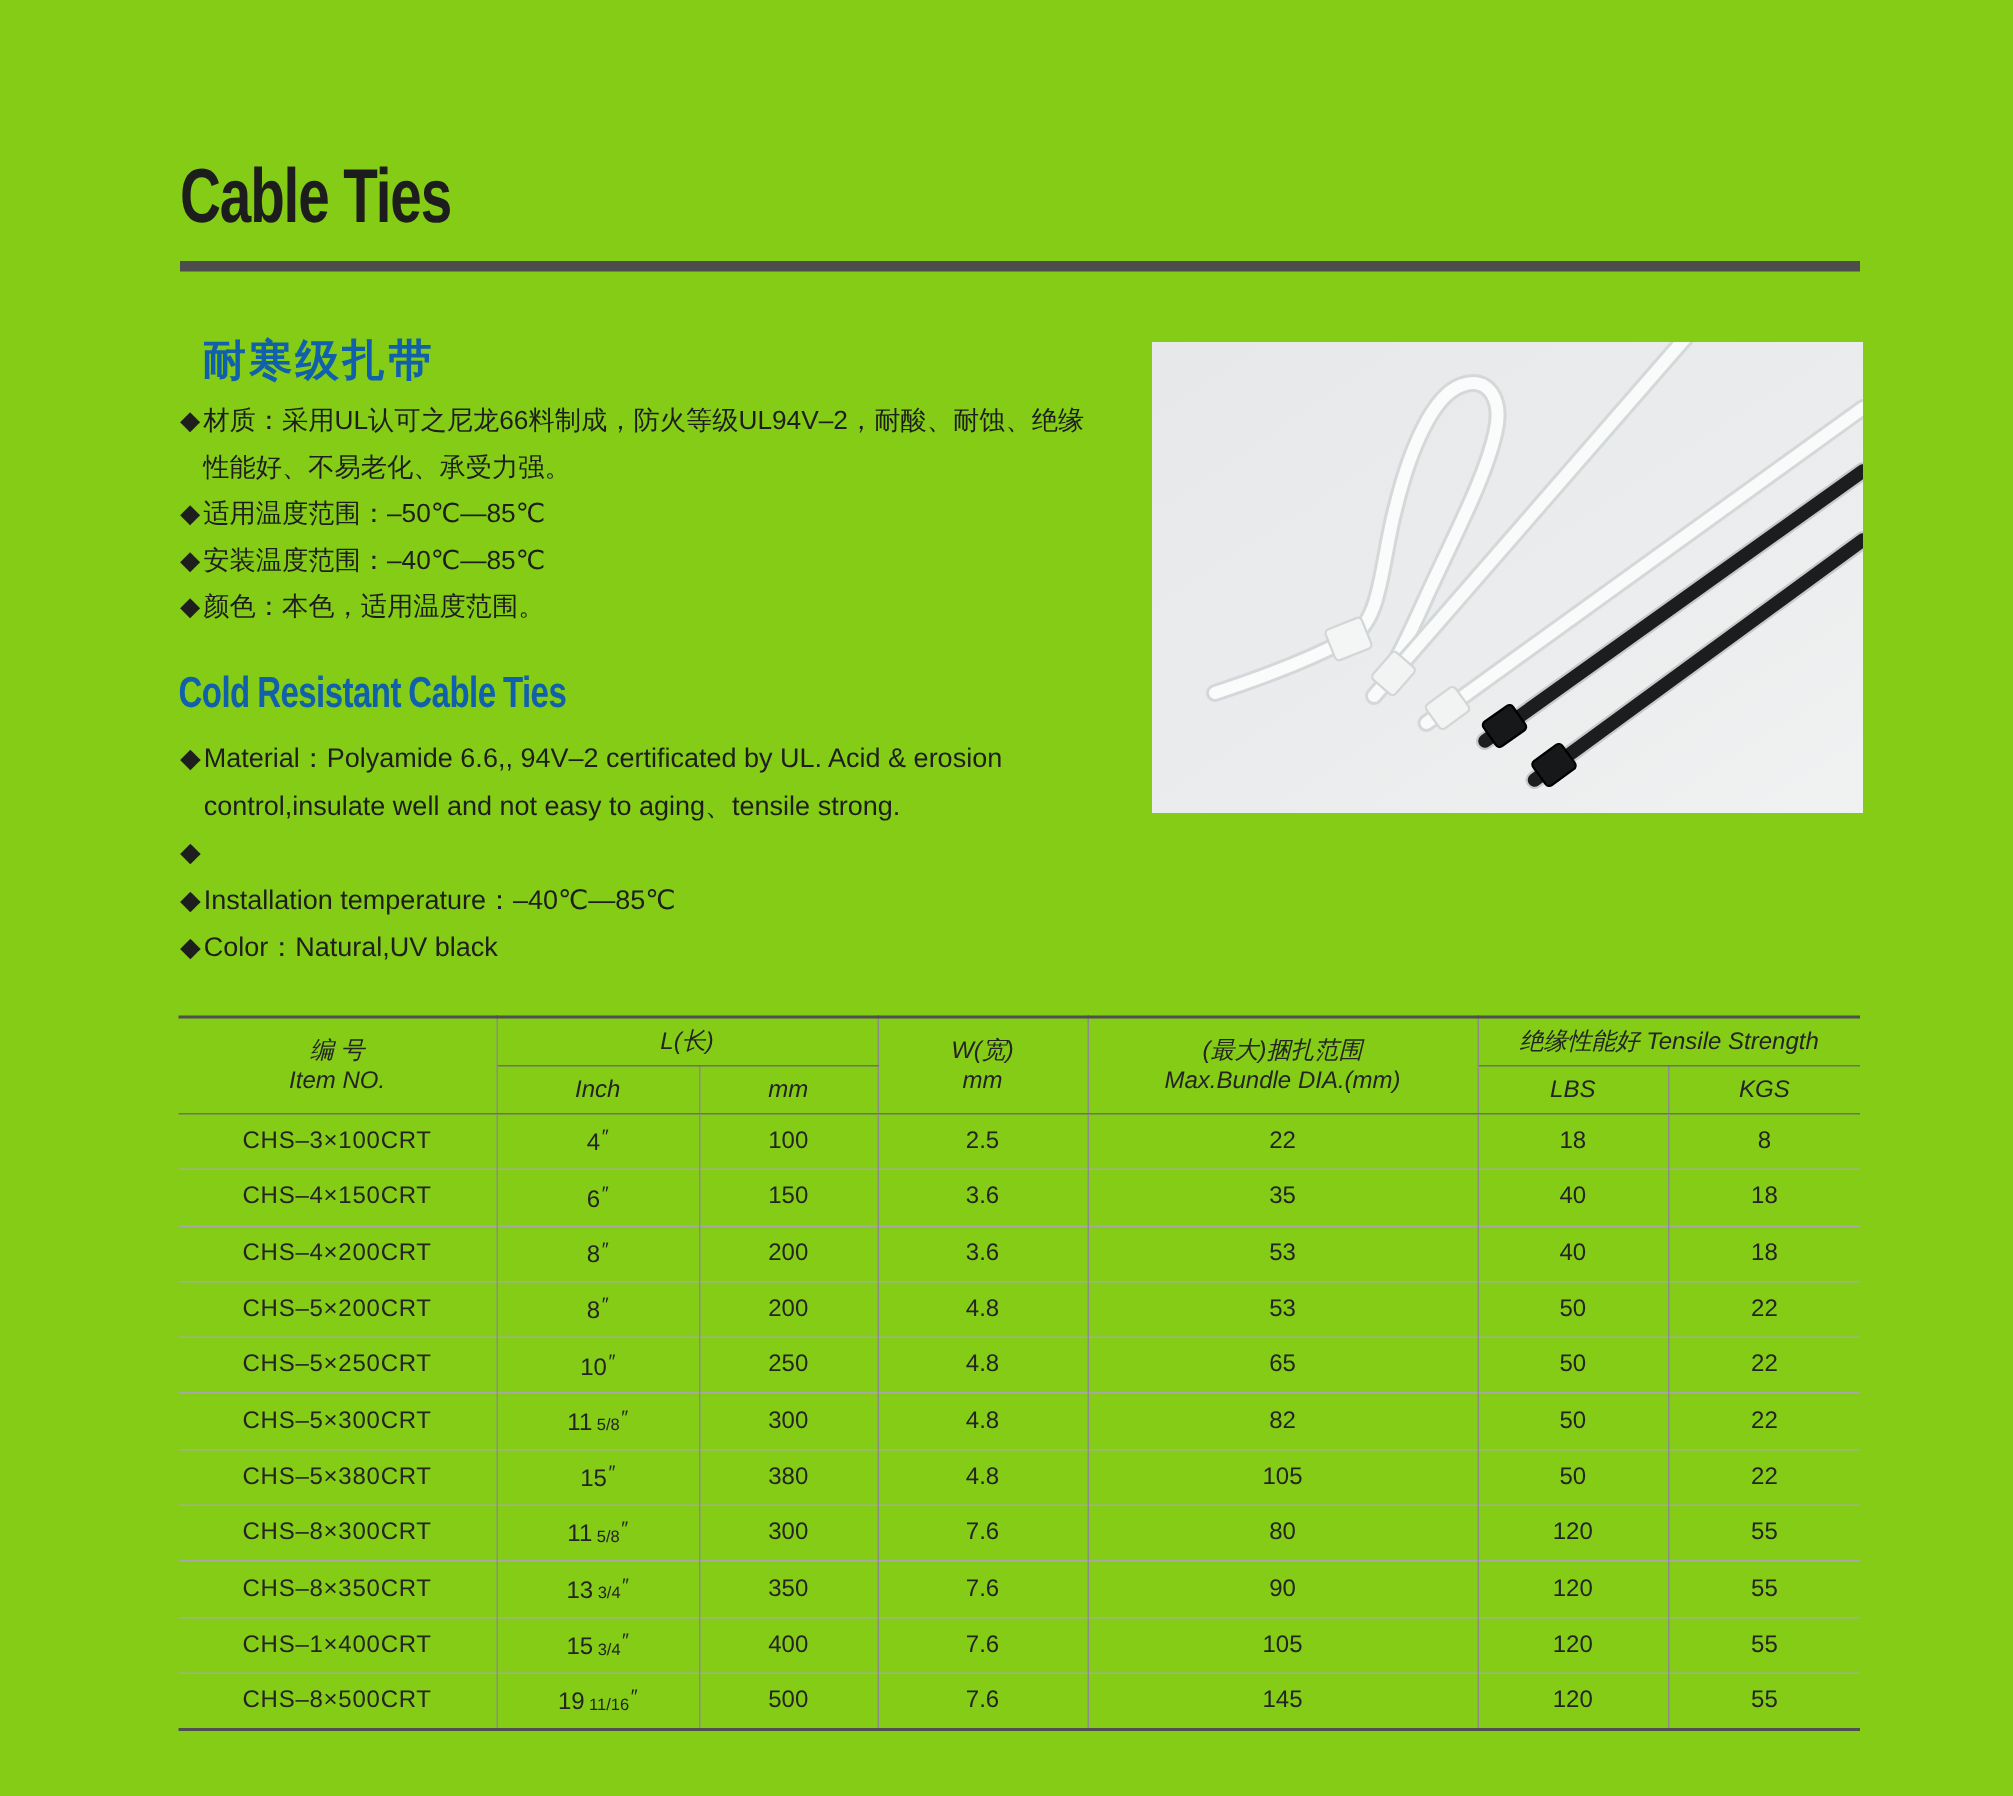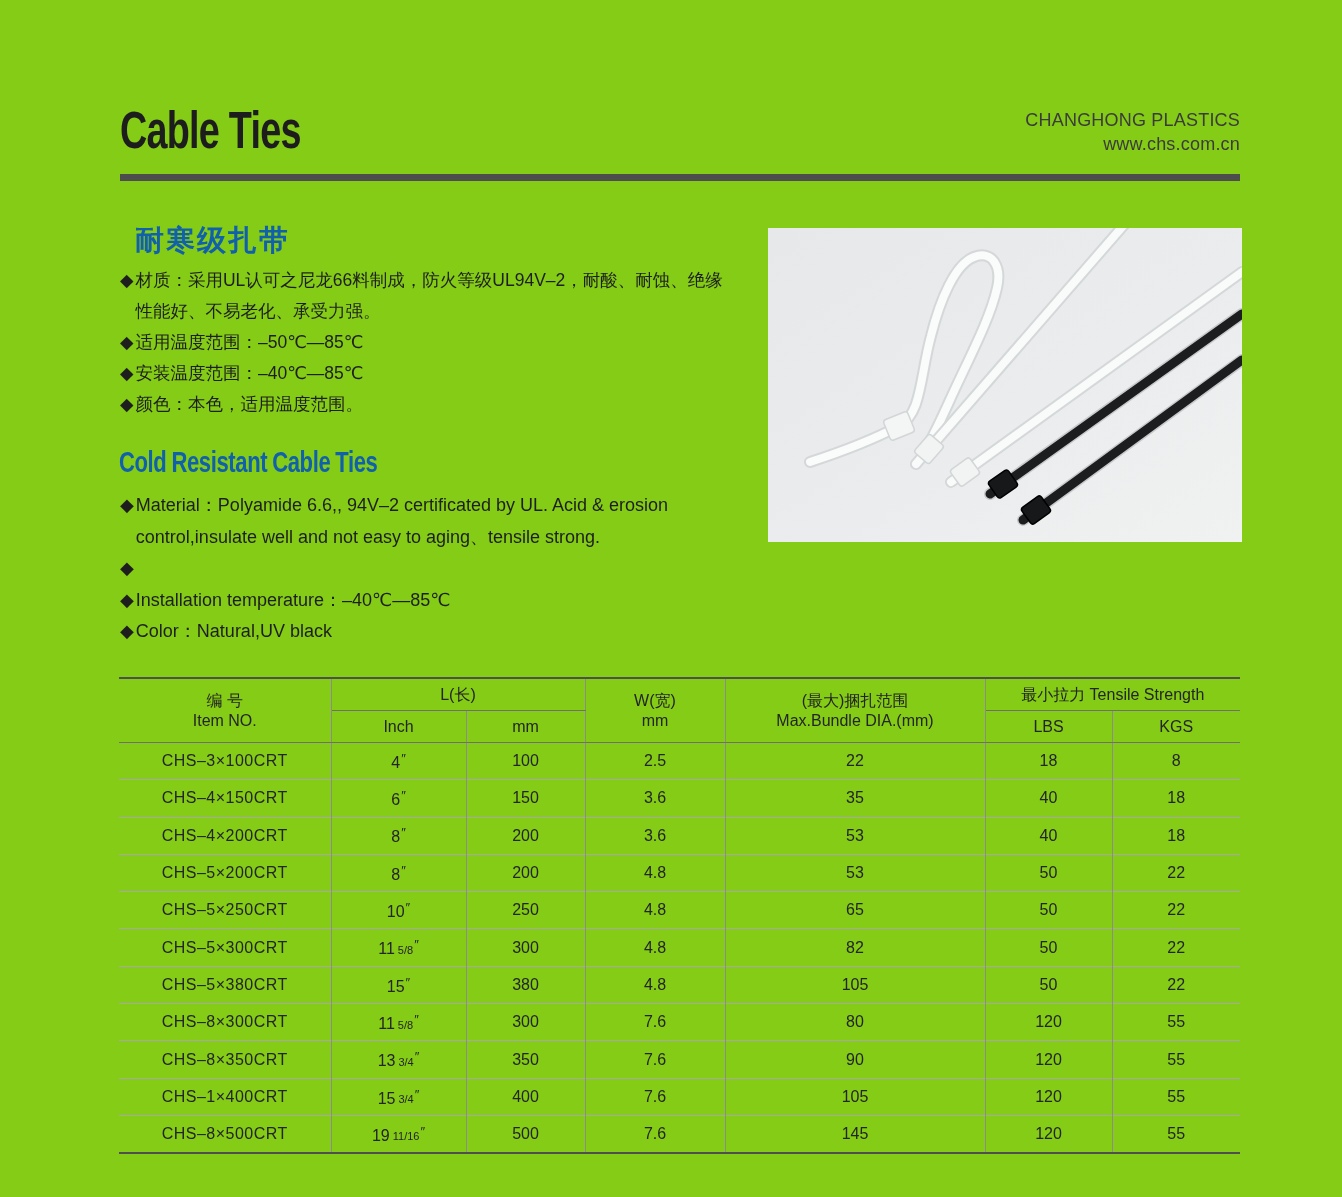--- a/index.html
+++ b/index.html
@@ -40,40 +40,36 @@
     border-collapse:collapse;table-layout:fixed;
     border-top:2px solid #4f4f4f;border-bottom:2px solid #4f4f4f;
     font-size:16px;color:#242424;
   }
   .spec-table th{font-weight:normal;}
   .spec-table th,.spec-table td{
     text-align:center;vertical-align:middle;padding:0;
     border-right:1px solid #8c8c8c;
   }
   .spec-table th:last-child,.spec-table td:last-child{border-right:none;}
-  .spec-table thead th{border-bottom:1px solid #6f6f6f;line-height:20px;}
+  .spec-table thead th{border-bottom:1px solid #6f6f6f;line-height:20px;font-style:italic;}
   .spec-table thead tr:first-child th{height:31px;}
   .spec-table thead tr:last-child th{height:31px;}
   .spec-table tbody td{height:36.3px;}
   .spec-table tbody tr + tr td{border-top:1px solid #a8a8a8;}
   .two-line{line-height:22px;}
   .c-item{letter-spacing:0.5px;}
   .inch-frac{font-size:11px;margin-left:3px;}
   .prime{font-size:13px;vertical-align:0.35em;margin-left:1px;}
 </style>
 </head>
 <body>
 
 <div class="page">
 
   <h1 class="page-title">Cable Ties</h1>
-  <div class="company-block">
-    <div>CHANGHONG PLASTICS</div>
-    <div>www.chs.com.cn</div>
-  </div>
   <div class="divider-bar" style="background: rgb(77, 77, 77);"></div>
 
   <h2 class="section-heading heading-cn accent" style="color: rgb(17, 96, 172);">耐寒级扎带</h2>
   <div class="bullets bullets-cn">
     <div class="bullet">
       <span class="diamond">◆</span>
       <span>材质：采用UL认可之尼龙66料制成，防火等级UL94V–2，耐酸、耐蚀、绝缘性能好、不易老化、承受力强。</span>
     </div>
     <div class="bullet">
       <span class="diamond">◆</span>
@@ -179,21 +175,21 @@
         </th>
         <th colspan="2">L(长)</th>
         <th rowspan="2" class="two-line">
           <div>W(宽)</div>
           <div>mm</div>
         </th>
         <th rowspan="2" class="two-line">
           <div>(最大)捆扎范围</div>
           <div>Max.Bundle DIA.(mm)</div>
         </th>
-        <th colspan="2">最小拉力 Tensile Strength</th>
+        <th colspan="2">绝缘性能好 Tensile Strength</th>
       </tr>
       <tr>
         <th>Inch</th>
         <th>mm</th>
         <th>LBS</th>
         <th>KGS</th>
       </tr>
     </thead>
     <tbody>
     <tr>

